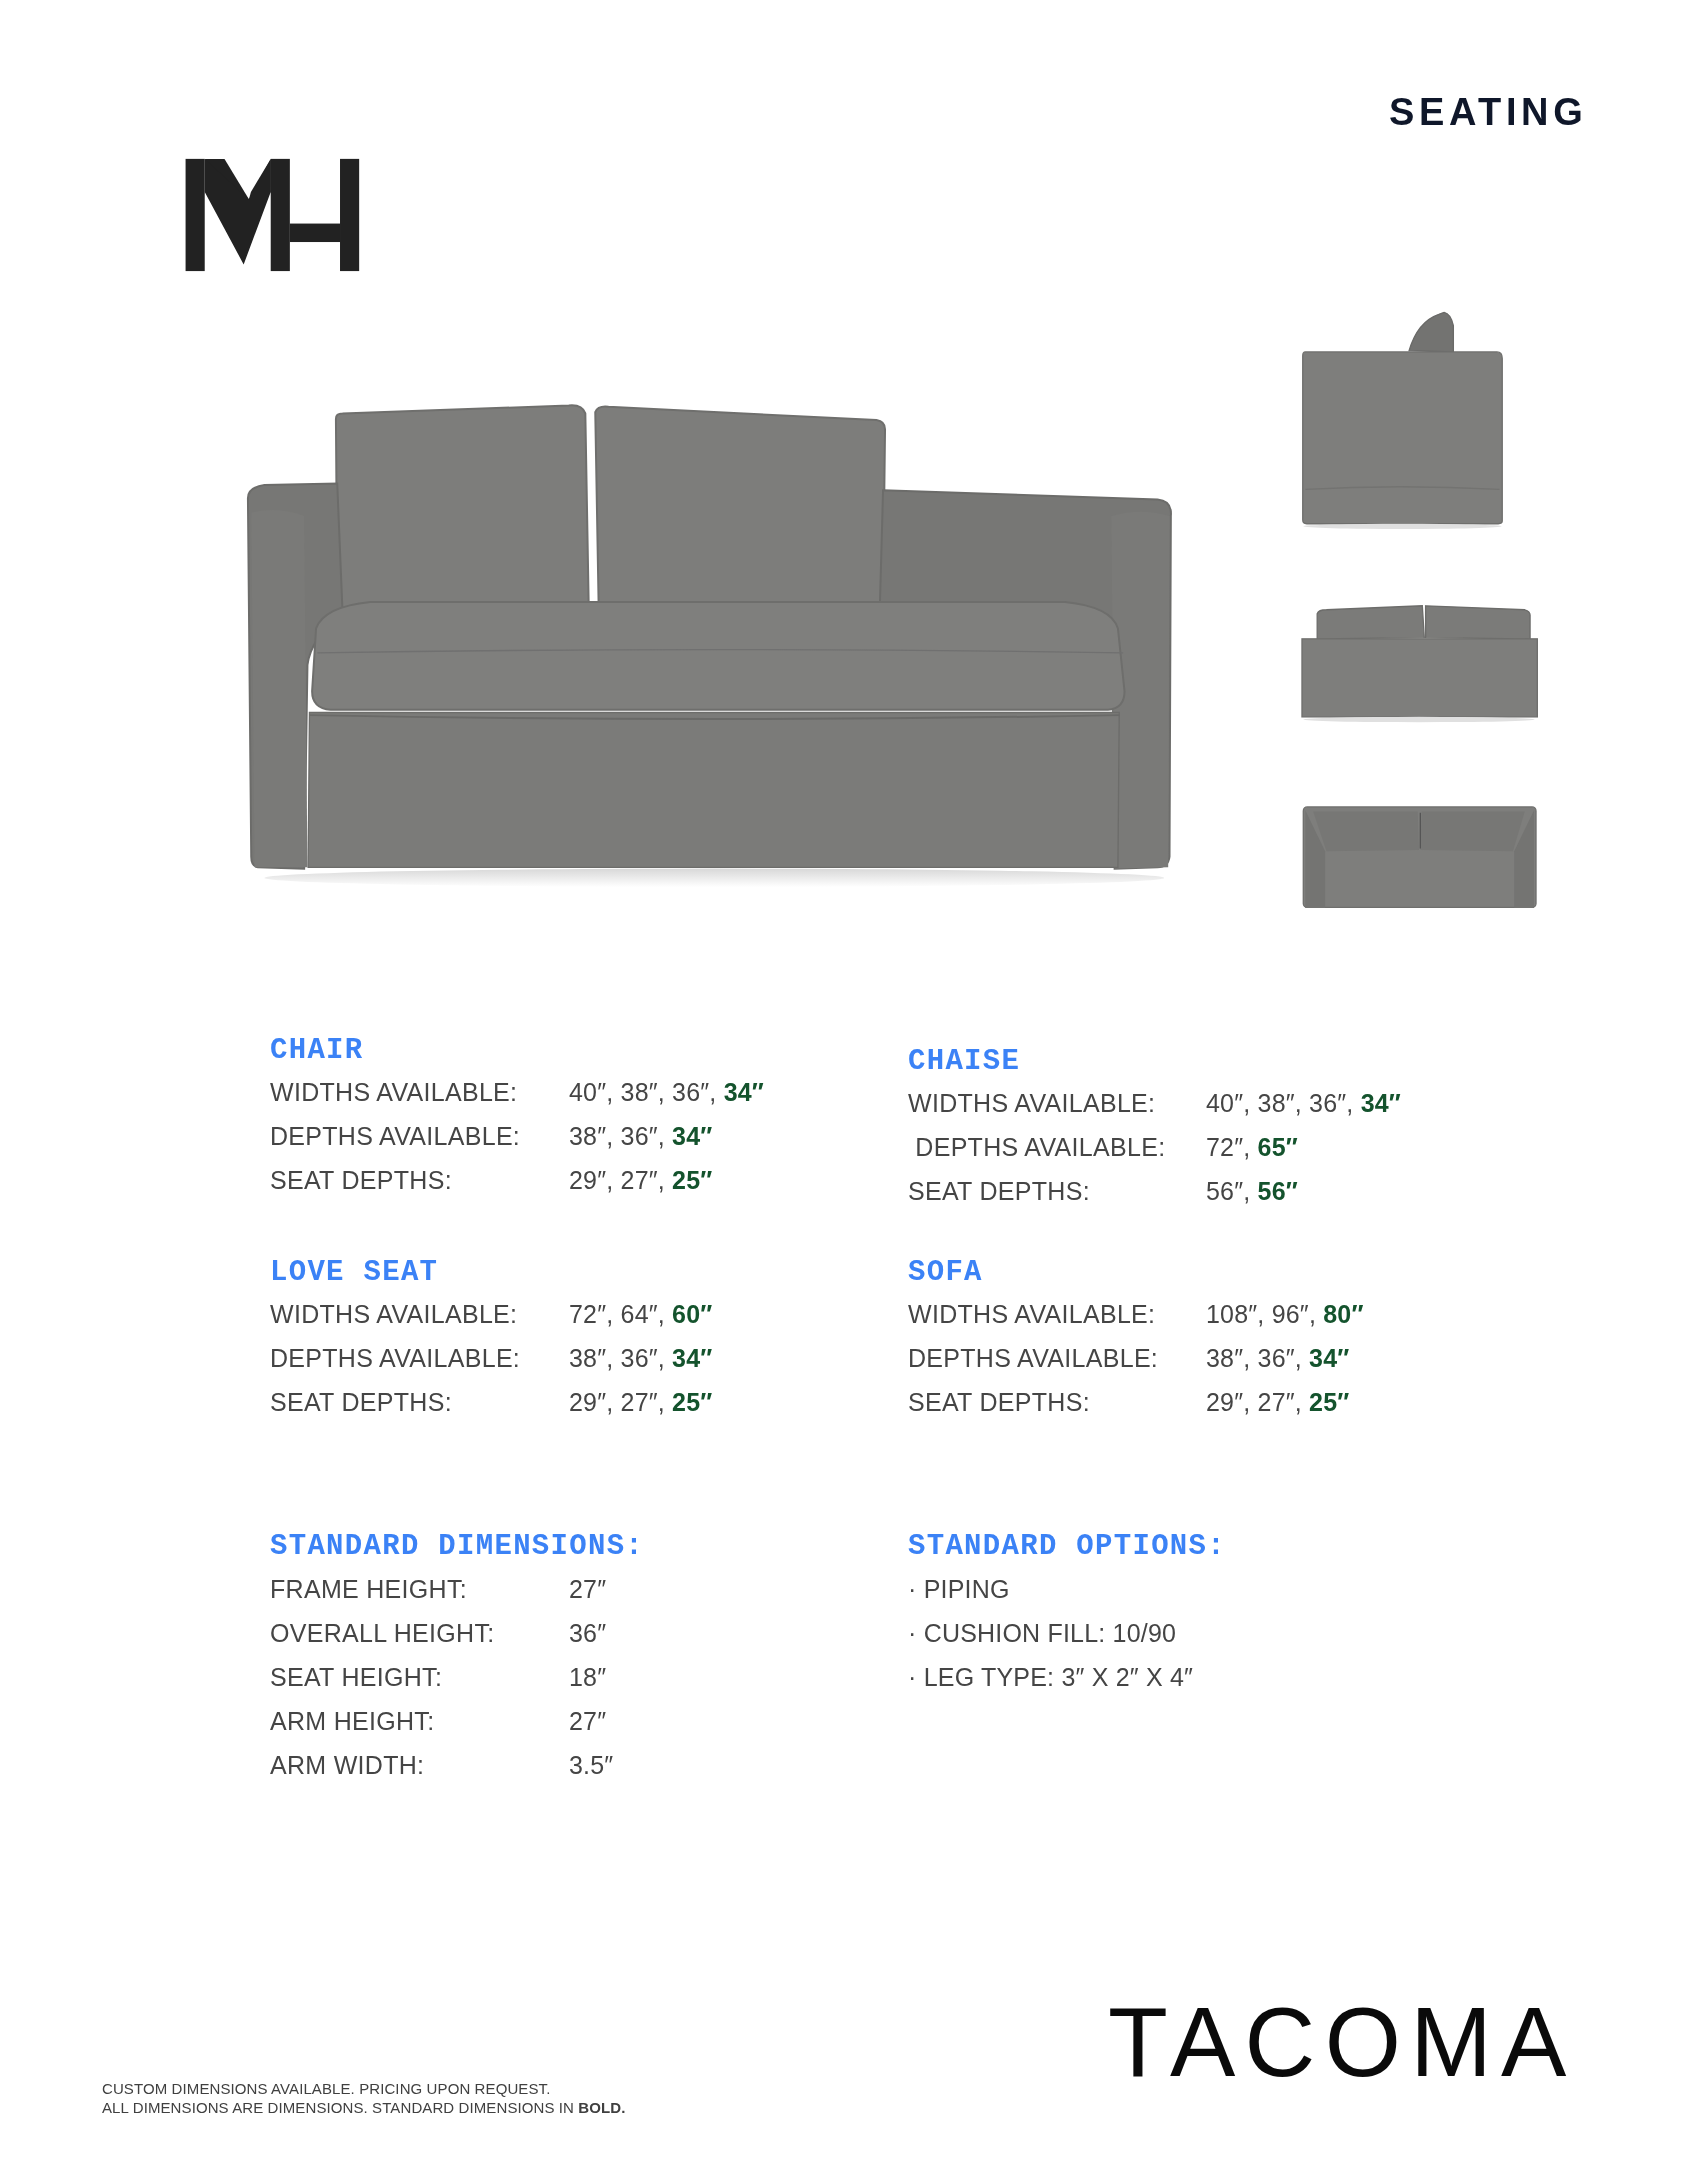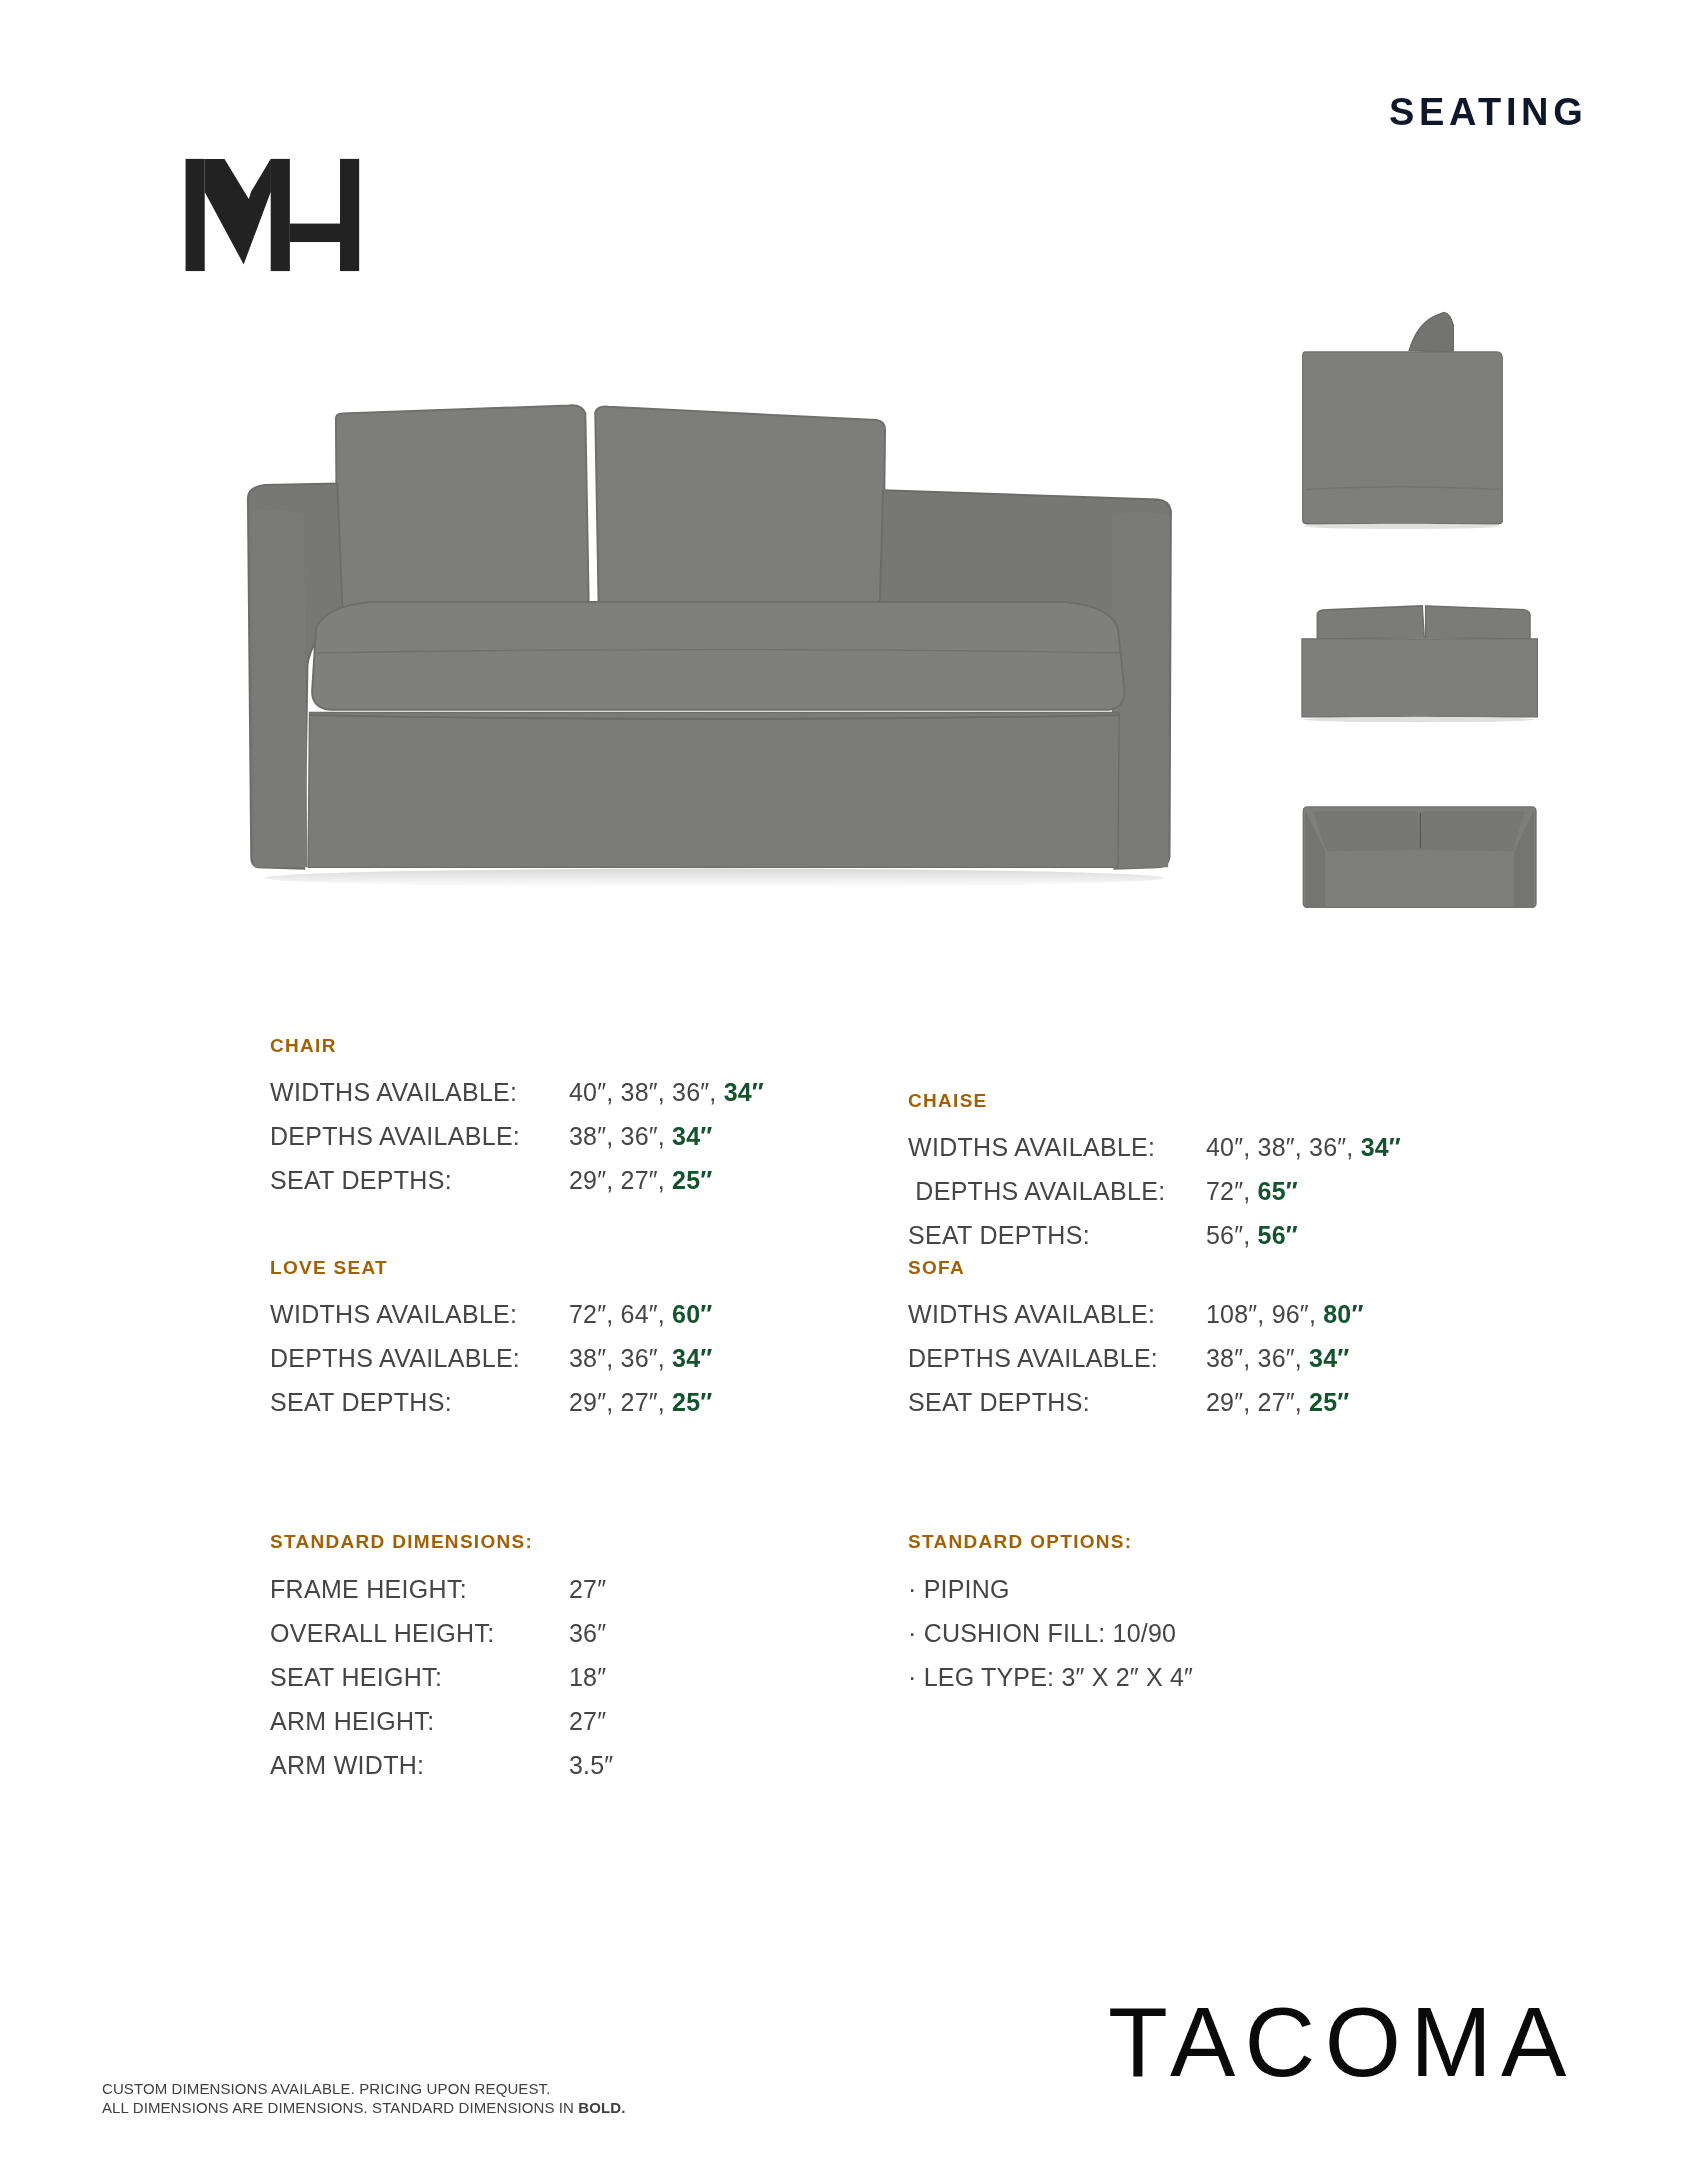--- a/index.html
+++ b/index.html
@@ -12,29 +12,29 @@
   .category { left:1389px; top:93px; font-size:38px; letter-spacing:4.6px; font-weight:700; color:#0f172a; line-height:1; }
 
   
   .hero { left:238px; top:400px; width:956px; height:490px; }
   .thumb-side { left:1300px; top:311px; width:238px; height:218px; }
   .thumb-back { left:1300px; top:599px; width:238px; height:126px; }
   .thumb-top  { left:1300px; top:797px; width:238px; height:119px; }
 
   
   .block { position:absolute; }
-  .block h3 { margin:0; font-size:19px; font-weight:700; letter-spacing:1.3px; line-height:1; color:#a16207; }
+  .block h3 { margin:0; font-size:29px; font-weight:700; letter-spacing:1.3px; line-height:1; color:#3b82f6;font-family:Liberation Mono, monospace; }
   .row { position:relative; height:44px; font-size:25px; line-height:1; white-space:nowrap; color:#454545; }
   .row .lbl { position:absolute; left:0; top:0; letter-spacing:0.3px; }
   .row .val { position:absolute; top:0; letter-spacing:0.2px; }
   .row .val b { font-weight:700; color:#14532d;text-align:center; }
   .rows { position:absolute; left:0; }
 
   .b-chair   { left:270px;  top:1036px; }
-  .b-chaise  { left:908px; top:1047px;margin-top:44px; }
+  .b-chaise  { left:908px; top:1047px; }
   .b-love    { left:270px;  top:1258px; }
   .b-sofa    { left:908px; top:1258px; }
   .b-dims    { left:270px;  top:1532px; }
   .b-opts    { left:908px; top:1532px; }
 
   .b-chair .rows, .b-love .rows, .b-sofa .rows { top:44px; }
   .b-chaise .rows { top:44px; }
   .b-dims .rows, .b-opts .rows { top:45px; }
 
   .left-col .val { left:299px; }

